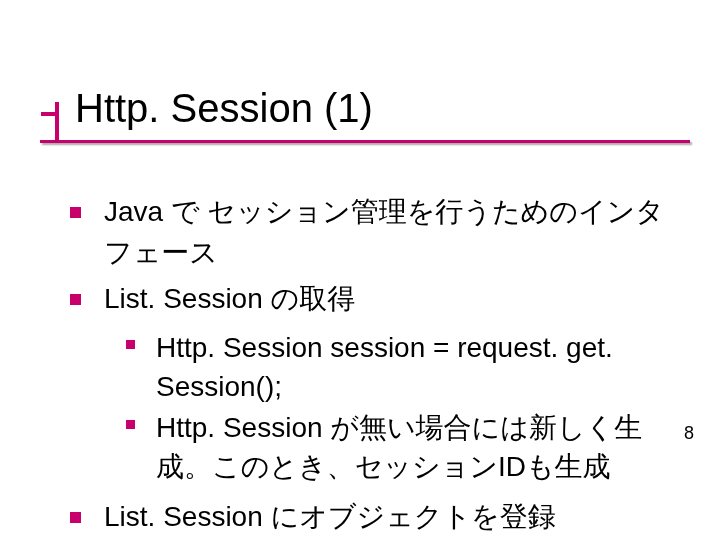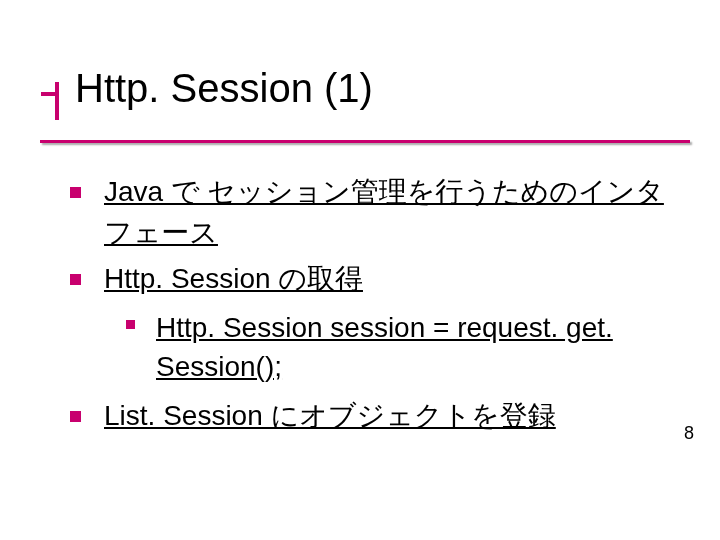--- a/index.html
+++ b/index.html
@@ -11,21 +11,21 @@
     font-family: Arial, "Hiragino Kaku Gothic ProN", "Yu Gothic", Meiryo, sans-serif;
     color: #000000;
     position: relative;
     overflow: hidden;
   }
   .slide {
     width: 720px;
     height: 458px;
     position: relative;
     box-sizing: border-box;
-    padding-top: 64px;
+    padding-top: 84px;
   }
   .title-wrap {
     position: relative;
     margin-left: 55px;
     height: 72px;
   }
   .accent {
     position: absolute;
     left: 0;
     top: 18px;
@@ -57,21 +57,20 @@
     right: 30px;
     top: 140px;
     height: 3px;
     background: #c8006e;
     box-shadow: 2px 2px 2px rgba(0,0,0,0.35);
   }
   .content {
     margin-top: 36px;
     margin-left: 70px;
     margin-right: 30px;
-    text-decoration: underline;
   }
   ul.l1, ul.l2, ul.l3 {
     list-style: none;
     margin: 0;
     padding: 0;
   }
   ul.l1 > li {
     position: relative;
     padding-left: 34px;
     font-size: 28px;
@@ -127,24 +126,27 @@
   </div>
 
   <div class="underline"></div>
 
   <div class="content">
     <ul class="l1">
       <li>
         <span>Java で セッション管理を行うためのインタフェース</span>
       </li>
       <li>
-        <span>Http. Session の取得</span>
+        <span>List. Session の取得</span>
         <ul class="l2">
           <li>
             <span>Http. Session session = request. get. Session();</span>
+          </li>
+          <li>
+            <span>Http. Session が無い場合には新しく生成。このとき、セッションIDも生成</span>
           </li>
         </ul>
       </li>
       <li>
         <span>List. Session にオブジェクトを登録</span>
       </li>
     </ul>
   </div>
 
   <div class="page-number">8</div>

